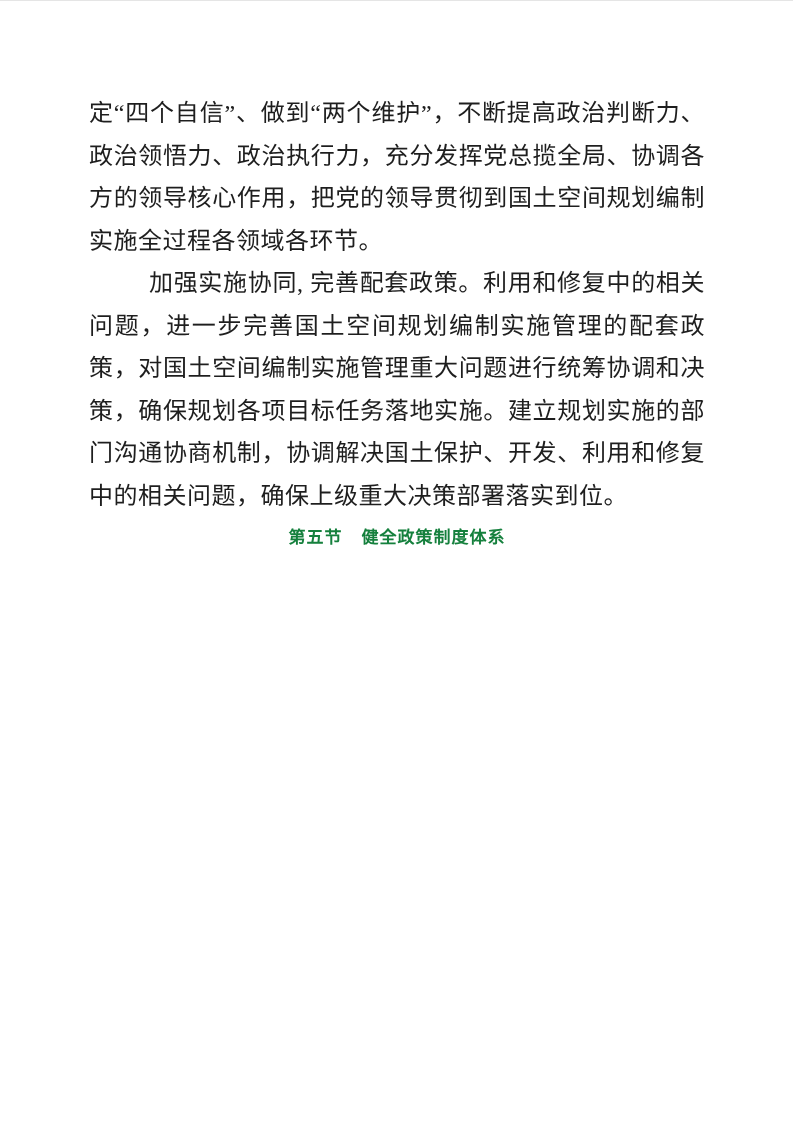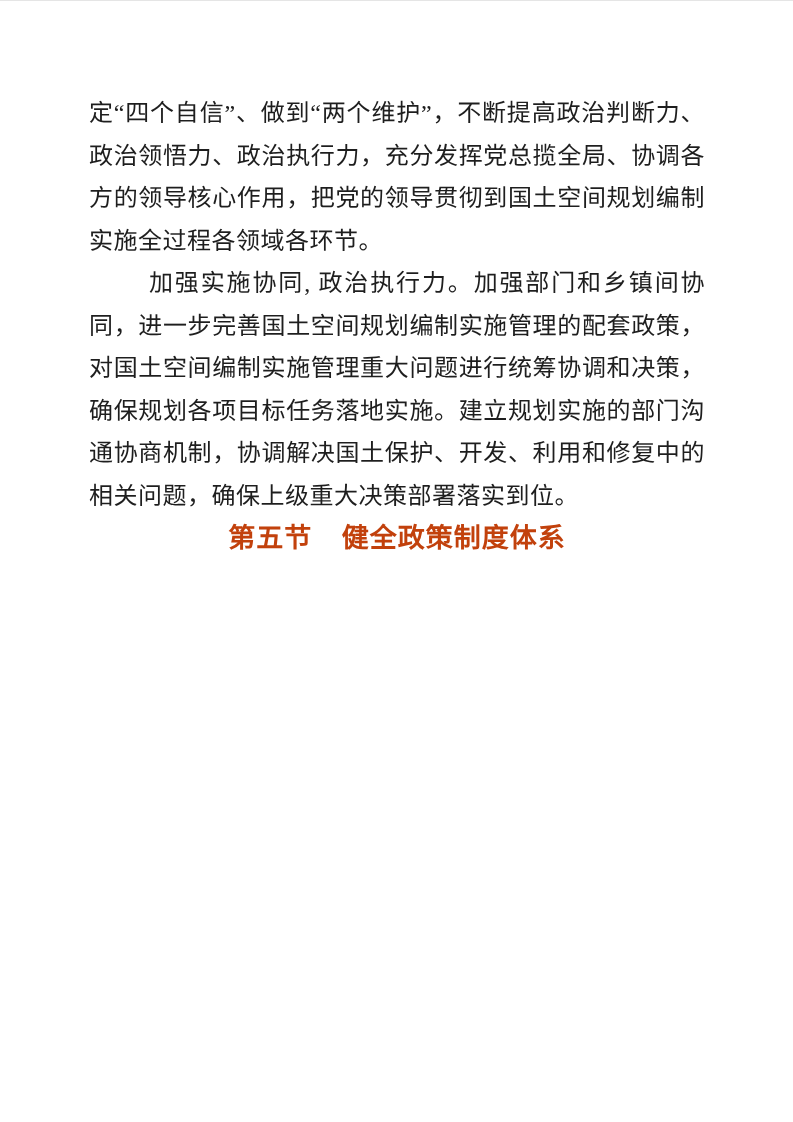--- a/index.html
+++ b/index.html
@@ -31,26 +31,26 @@
     letter-spacing: 0.5px;
     text-align: justify;
     text-justify: inter-ideograph;
     text-indent: 60px;
   }
   .para.no-indent {
     text-indent: 0;
   }
   .section-heading {
     margin: 0 0 12px 0;
-    font-size: 27px;
+    font-size: 17px;
     line-height: 42.5px;
     font-weight: bold;
     text-align: center;
     letter-spacing: 1px;
-    color: #c2410c;
+    color: #15803d;
   }
   .heading-title {
     margin-left: 0.8em;
   }
   .page-number {
     position: absolute;
     left: 0;
     top: 1018px;
     width: 100%;
     text-align: center;
@@ -58,20 +58,20 @@
     font-size: 10px;
     color: #404040;
   }
 </style>
 </head>
 <body>
 
 <div class="page">
   <div class="text-block">
     <p class="para no-indent">定“四个自信”、做到“两个维护”，不断提高政治判断力、政治领悟力、政治执行力，充分发挥党总揽全局、协调各方的领导核心作用，把党的领导贯彻到国土空间规划编制实施全过程各领域各环节。</p>
-    <p class="para">加强实施协同, 政治执行力。加强部门和乡镇间协同，进一步完善国土空间规划编制实施管理的配套政策，对国土空间编制实施管理重大问题进行统筹协调和决策，确保规划各项目标任务落地实施。建立规划实施的部门沟通协商机制，协调解决国土保护、开发、利用和修复中的相关问题，确保上级重大决策部署落实到位。</p>
+    <p class="para">加强实施协同, 完善配套政策。利用和修复中的相关问题，进一步完善国土空间规划编制实施管理的配套政策，对国土空间编制实施管理重大问题进行统筹协调和决策，确保规划各项目标任务落地实施。建立规划实施的部门沟通协商机制，协调解决国土保护、开发、利用和修复中的相关问题，确保上级重大决策部署落实到位。</p>
     <h2 class="section-heading">
       <span class="heading-prefix">第五节</span>
       <span class="heading-title">健全政策制度体系</span>
     </h2>
   </div>
   <div class="page-number">40</div>
 </div>
 
 </body></html>

